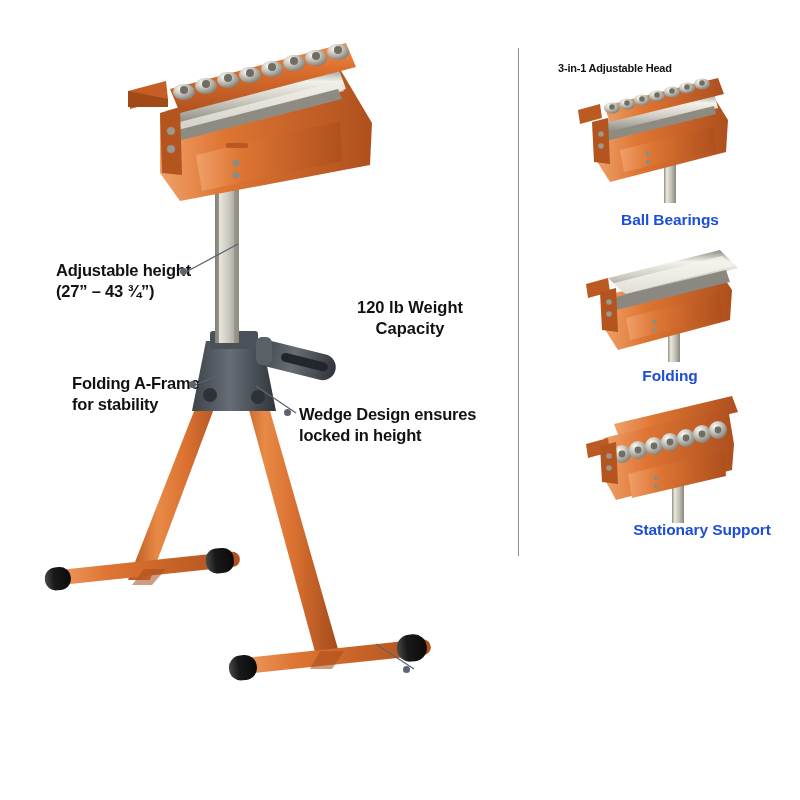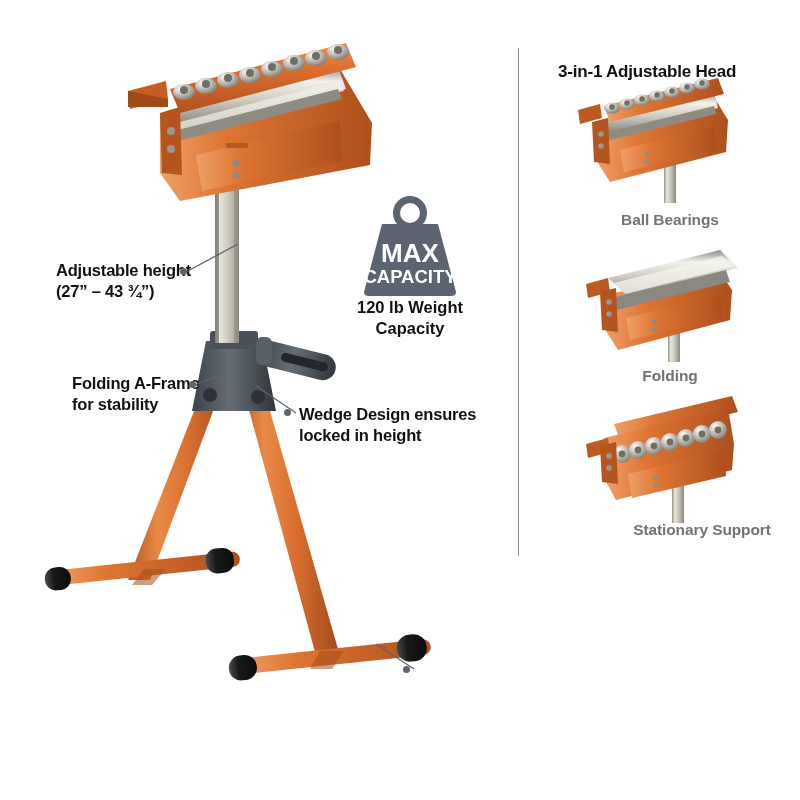--- a/index.html
+++ b/index.html
@@ -29,25 +29,25 @@
   .dot{
     position:absolute;
     width:7px;height:7px;border-radius:50%;
     background:#5b6470;
   }
 
   
   .panel-title{
     position:absolute;
     font-weight:bold;color:#111;
-    font-size:17px;letter-spacing:-0.2px;
+    font-size:11px;letter-spacing:-0.2px;
   }
   .panel-label{
     position:absolute;
-    font-weight:bold;color:#737373;
+    font-weight:bold;color:#1d4ed8;
     font-size:15.5px;letter-spacing:-0.1px;
     text-align:center;
   }
 
   .divider{
     position:absolute;
     width:1px;
     background:#8a8f96;
   }
 
@@ -228,28 +228,20 @@
   <div class="dot" style="left:284px;top:409px;"></div>
   <svg class="abs" style="left:252px;top:382px;" width="46" height="34">
     <line x1="44" y1="31" x2="4" y2="4" stroke="#5b6470" stroke-width="1.3"></line>
   </svg>
 
   <div class="dot" style="left:403px;top:666px;"></div>
   <svg class="abs" style="left:372px;top:640px;" width="46" height="34">
     <line x1="42" y1="29" x2="4" y2="4" stroke="#5b6470" stroke-width="1.3"></line>
   </svg>
 
-  <div class="badge-wrap" style="left:352px;top:196px;">
-    <svg width="116" height="104" viewBox="0 0 116 104">
-      <circle cx="58" cy="17" r="13.5" fill="none" stroke="#5b6470" stroke-width="7"></circle>
-      <path d="M30 28 L86 28 L104 96 Q104 100 99 100 L17 100 Q12 100 12 96 Z" fill="#5b6470"></path>
-      <text x="58" y="66" text-anchor="middle" fill="#ffffff" font-family="Liberation Sans, sans-serif" font-size="26" font-weight="bold">MAX</text>
-      <text x="58" y="87" text-anchor="middle" fill="#ffffff" font-family="Liberation Sans, sans-serif" font-size="18.5" font-weight="bold">CAPACITY</text>
-    </svg>
-  </div>
   <div class="badge-cap" style="left:325px;top:297px;">120 lb Weight
 Capacity</div>
 
   <div class="divider" style="left:518px;top:48px;height:508px;"></div>
 
   <div class="panel-title" style="left:558px;top:62px;">3-in-1 Adjustable Head</div>
 
   <svg class="abs" style="left:576px;top:98px;" width="200" height="105" viewBox="0 0 200 105">
     <defs>
       <linearGradient id="o1" x1="0" y1="0" x2="1" y2="0">

